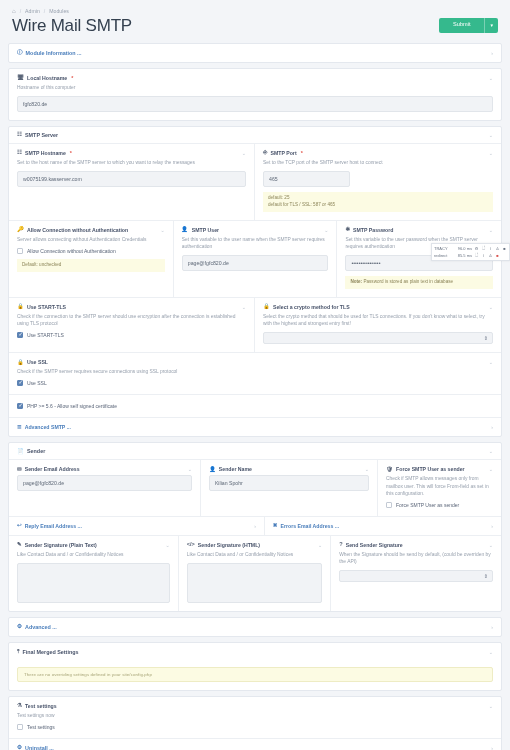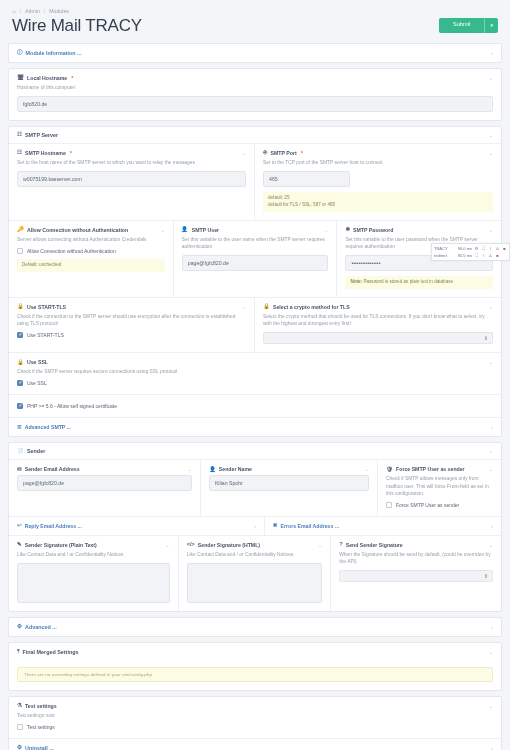--- a/index.html
+++ b/index.html
@@ -169,21 +169,21 @@
 
   <div class="breadcrumb">
     <span class="bc-home">⌂</span>
     <span class="sep">/</span>
     <a href="#">Admin</a>
     <span class="sep">/</span>
     <a href="#">Modules</a>
   </div>
 
   <div class="title-row">
-    <div class="page-title">Wire Mail TRACY</div>
+    <div class="page-title">Wire Mail SMTP</div>
     <div class="btn-split">
       <button class="btn-primary">Submit</button>
       <button class="btn-caret">▾</button>
     </div>
   </div>
 
   <div class="card">
     <div class="panel-head">
       <div class="lbl link">
         <span class="ico blue">ⓘ</span>

